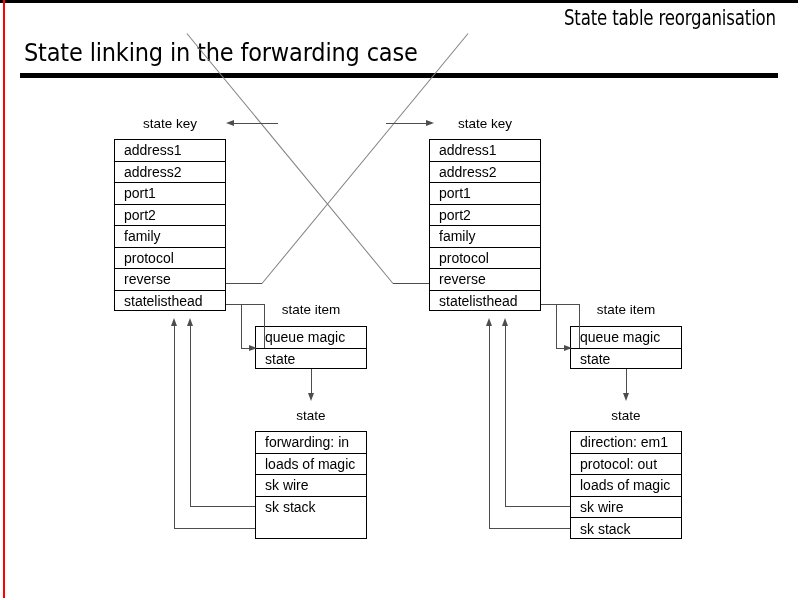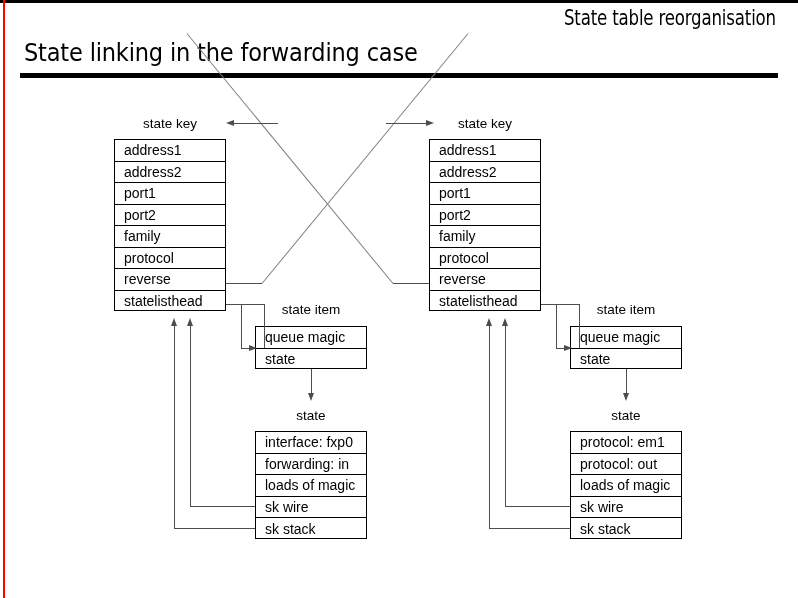--- a/index.html
+++ b/index.html
@@ -172,29 +172,28 @@
     <div class="row" style="height:21.5px;">queue magic</div>
     <div class="row" style="height:21.5px;">state</div>
   </div>
 
   <div class="tbl" style="left:570px; top:326px; width:112px; height:43px;">
     <div class="row" style="height:21.5px;">queue magic</div>
     <div class="row" style="height:21.5px;">state</div>
   </div>
 
   <div class="tbl" style="left:255px; top:431px; width:112px; height:108px;">
-    <div class="row" style="height:21.5px;">interface: fxp0</div>
     <div class="row" style="height:21.5px;">forwarding: in</div>
     <div class="row" style="height:21.5px;">loads of magic</div>
     <div class="row" style="height:21.5px;">sk wire</div>
     <div class="row" style="height:21.5px;">sk stack</div>
   </div>
 
   <div class="tbl" style="left:570px; top:431px; width:112px; height:108px;">
-    <div class="row" style="height:21.5px;">protocol: em1</div>
+    <div class="row" style="height:21.5px;">direction: em1</div>
     <div class="row" style="height:21.5px;">protocol: out</div>
     <div class="row" style="height:21.5px;">loads of magic</div>
     <div class="row" style="height:21.5px;">sk wire</div>
     <div class="row" style="height:21.5px;">sk stack</div>
   </div>
 
   <div class="ln h" style="left:226px; top:283px; width:36px;"></div>
 
   <div class="diag" style="left:262px; top:283px; width:324px; transform: rotate(-50.5deg);"></div>
 

